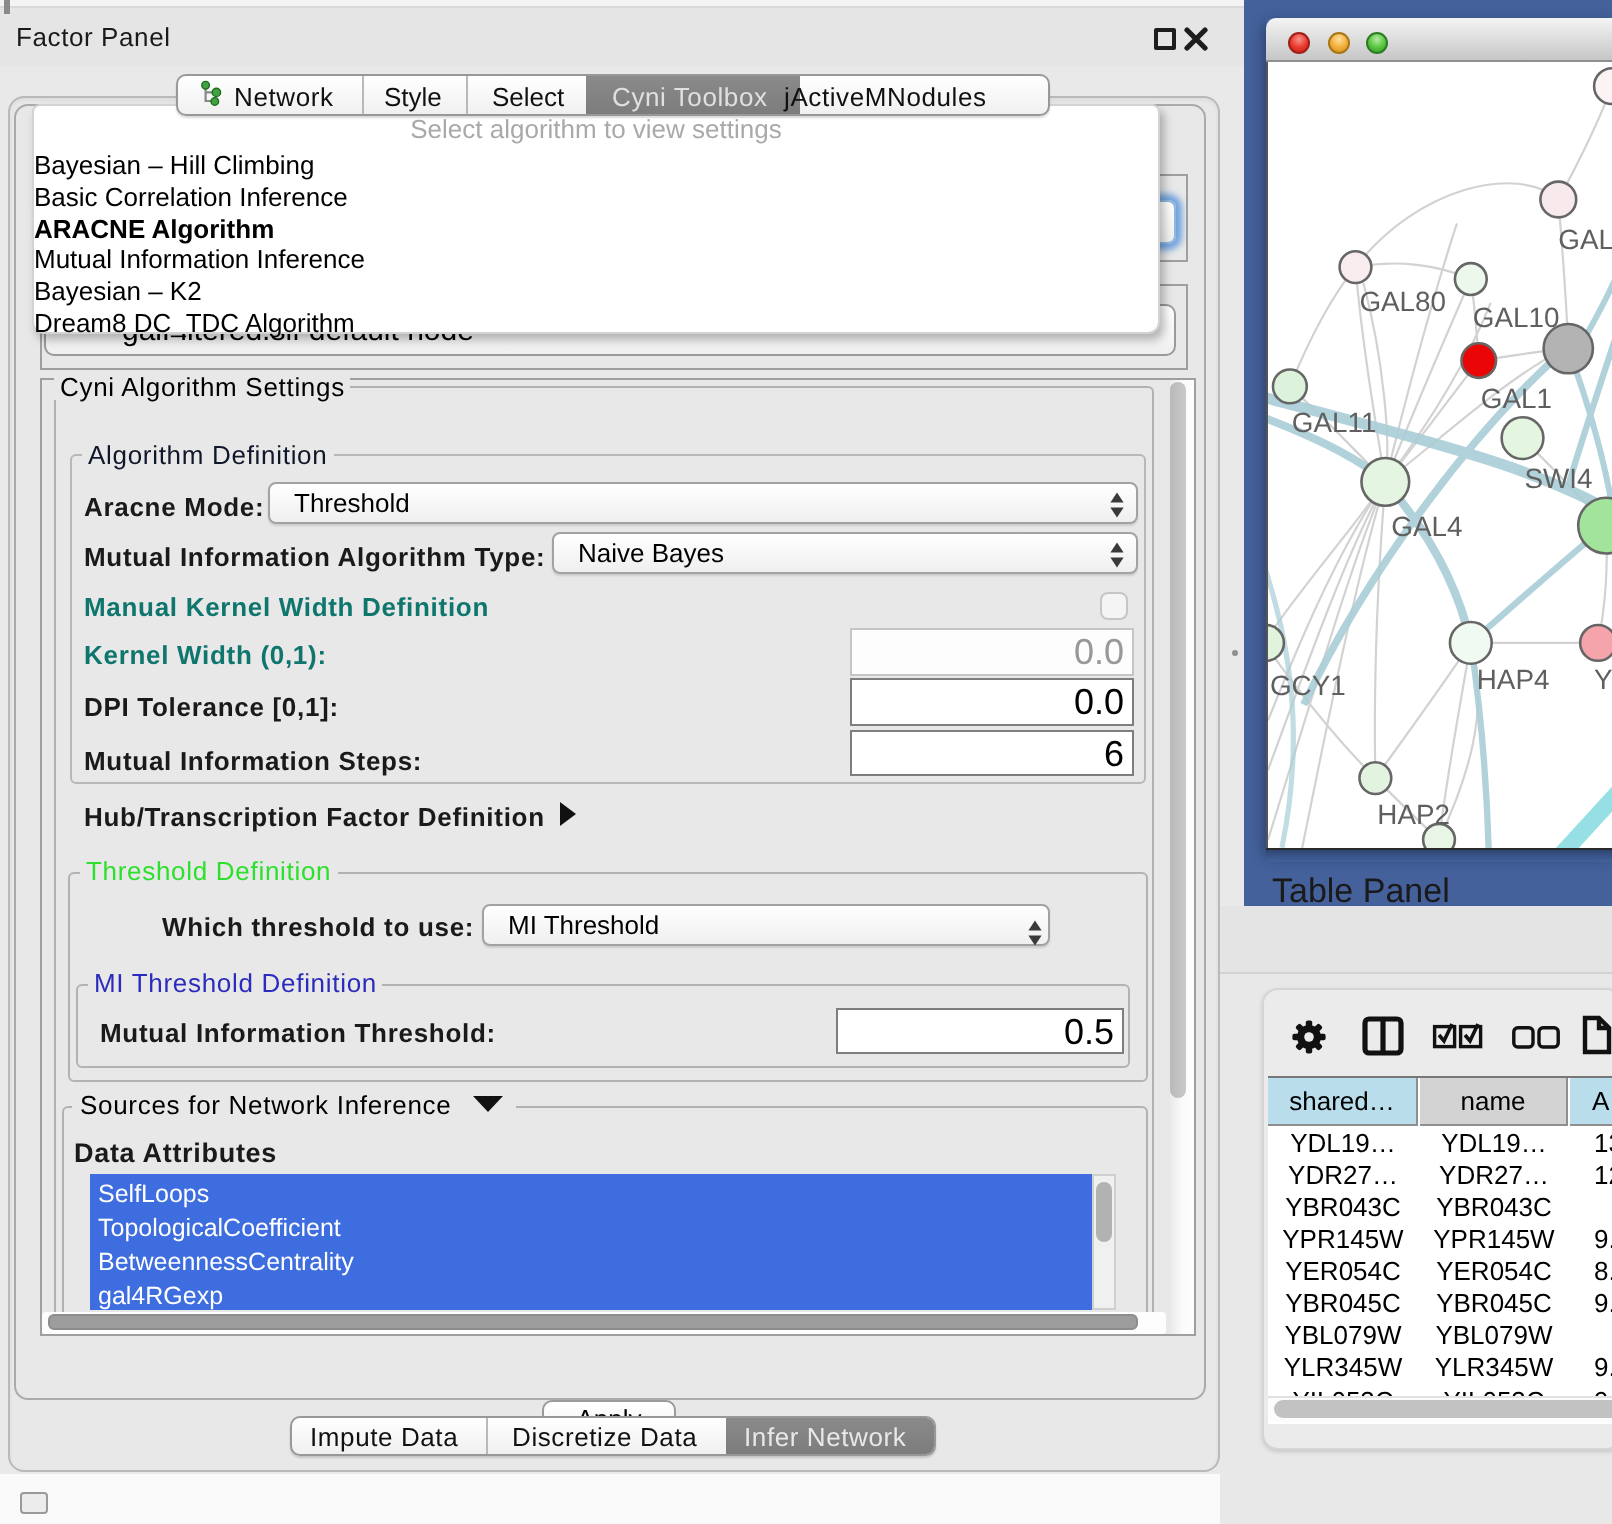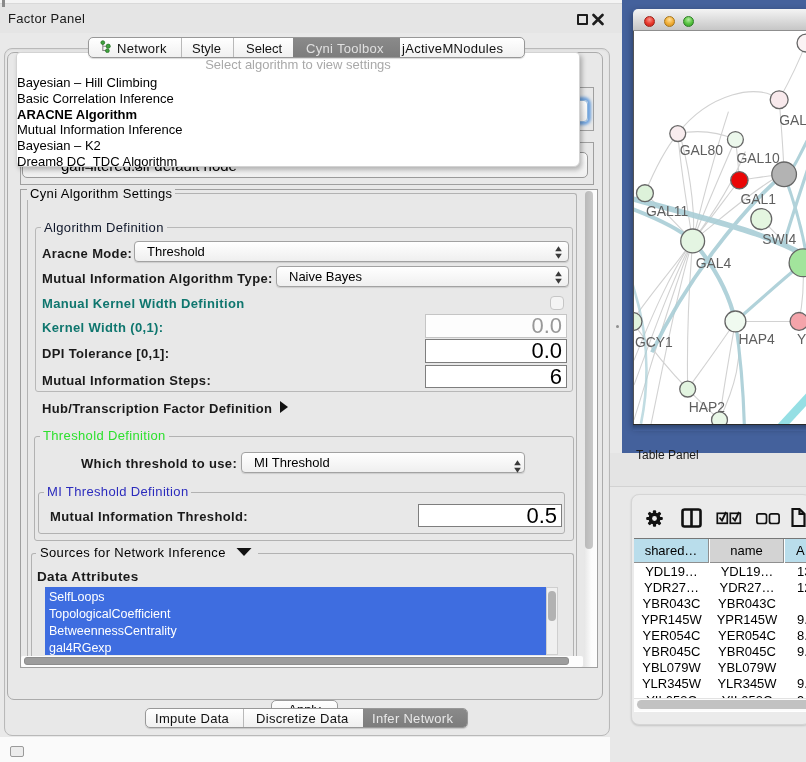--- a/index.html
+++ b/index.html
@@ -2,21 +2,21 @@
 <html><head>
 <meta charset="utf-8">
 <style>
 * { margin:0; padding:0; box-sizing:border-box; }
 html,body { width:806px; height:762px; overflow:hidden; }
 body { font-family:"Liberation Sans", sans-serif; font-size:13px; background:#fafafa; position:relative; }
 .abs { position:absolute; }
 .b { font-weight:bold; }
 .lbl { font-weight:bold; color:#1a1a1a; letter-spacing:0.35px; }
 .dis { color:#0f766e; }
-.field { position:absolute; background:#fff; border:1px solid #7e7e7e; text-align:right; padding-right:4px; line-height:22px; font-size:22px; }
+.field { position:absolute; background:#fff; border:1px solid #7e7e7e; text-align:right; padding-right:4px; line-height:22px; font-size:18px; }
 .combo { position:absolute; background:linear-gradient(#ffffff,#efefef); border:1px solid #a2a2a2; border-radius:4px; line-height:19px; padding-left:12px; box-shadow:0 1px 1px rgba(0,0,0,0.12); }
 .grp { position:absolute; border:1px solid #b2b2b2; border-radius:3px; }
 .grptitle { position:absolute; background:#e8e8e8; padding:0 3px; line-height:13px; letter-spacing:0.35px; }
 .ud { position:absolute; }
 </style>
 </head>
 <body>
 
 <div class="abs" style="left:0;top:0;width:622px;height:737px;background:#e9e9e9;"></div>
 <div class="abs" style="left:0;top:0;width:622px;height:33px;background:#e5e5e5;"></div>
@@ -111,21 +111,21 @@
 <svg class="abs" style="left:100px;top:40px;z-index:6;" width="11" height="13" viewBox="0 0 11 13">
  <path d="M2.8 3 L2.8 10.5 L7 10.5 M2.8 6.2 L7.8 6.2" stroke="#888" stroke-width="1.1" fill="none"></path>
  <circle cx="2.8" cy="2.6" r="1.9" fill="#41a33f" stroke="#1d6b1d" stroke-width="0.7"></circle>
  <circle cx="8.2" cy="6.2" r="2.1" fill="#41a33f" stroke="#1d6b1d" stroke-width="0.7"></circle>
  <circle cx="7.4" cy="10.7" r="1.9" fill="#41a33f" stroke="#1d6b1d" stroke-width="0.7"></circle>
 </svg>
 <div class="abs" style="left:117px;top:41px;color:#111;z-index:6;letter-spacing:0.3px;">Network</div>
 <div class="abs" style="left:192px;top:41px;color:#111;z-index:6;">Style</div>
 <div class="abs" style="left:246px;top:41px;color:#111;z-index:6;">Select</div>
 <div class="abs" style="left:306px;top:41px;color:#e0e0e0;z-index:6;letter-spacing:0.3px;">Cyni Toolbox</div>
-<div class="abs" style="left:402px;top:41px;color:#111;z-index:6;letter-spacing:0.3px;">jActiveMNodules</div>
+<div class="abs" style="left:392px;top:41px;color:#111;z-index:6;letter-spacing:0.3px;">jActiveMNodules</div>
 
 <div class="abs" style="left:145px;top:708px;width:323px;height:20px;background:linear-gradient(#ffffff,#f0f0f0);border:1px solid #989898;border-radius:5px;box-shadow:0 1px 1px rgba(0,0,0,0.15);overflow:hidden;">
   <div class="abs" style="left:97px;top:0;width:1px;height:20px;background:#b9b9b9;"></div>
   <div class="abs" style="left:217px;top:0;width:106px;height:20px;background:linear-gradient(#8a8a8a,#7b7b7b);"></div>
 </div>
 <div class="abs" style="left:155px;top:711px;color:#111;letter-spacing:0.3px;">Impute Data</div>
 <div class="abs" style="left:256px;top:711px;color:#111;letter-spacing:0.3px;">Discretize Data</div>
 <div class="abs" style="left:372px;top:711px;color:#e8e8e8;letter-spacing:0.3px;">Infer Network</div>
 
 <div class="abs" style="left:20px;top:87px;width:574px;height:44px;border:1px solid #9f9f9f;background:#e8e8e8;"></div>
@@ -235,21 +235,21 @@
 <text x="1" y="317">GCY1</text>
 <text x="55" y="382">HAP2</text>
 </g>
 </svg>
 
 <div class="abs" style="left:633px;top:424px;width:173px;height:1px;background:#2a2a2a;"></div>
 <div class="abs" style="left:633px;top:425px;width:173px;height:6px;background:linear-gradient(#2e4671,#44619c);"></div>
 
 <div class="abs" style="left:610px;top:453px;width:196px;height:309px;background:#e8e8e8;"></div>
 <div class="abs" style="left:610px;top:453px;width:196px;height:34px;background:#e4e4e4;border-bottom:1px solid #d2d2d2;"></div>
-<div class="abs" style="left:636px;top:448px;font-size:12px;color:#1a1a1a;">Table Panel</div>
+<div class="abs" style="left:636px;top:436px;font-size:17px;color:#1a1a1a;">Table Panel</div>
 
 <div class="abs" style="left:631px;top:494px;width:180px;height:231px;background:#ebebeb;border:1px solid #d5d5d5;border-radius:8px;box-shadow:0 1px 2px rgba(0,0,0,0.15);"></div>
 
 <svg class="abs" style="left:645px;top:509px;" width="19" height="19" viewBox="0 0 19 19">
  <g fill="#111">
   <circle cx="9.5" cy="9.5" r="6"></circle>
   <g>
    <rect x="7.9" y="1.2" width="3.2" height="4" rx="1"></rect>
    <rect x="7.9" y="13.8" width="3.2" height="4" rx="1"></rect>
    <rect x="1.2" y="7.9" width="4" height="3.2" rx="1"></rect>

